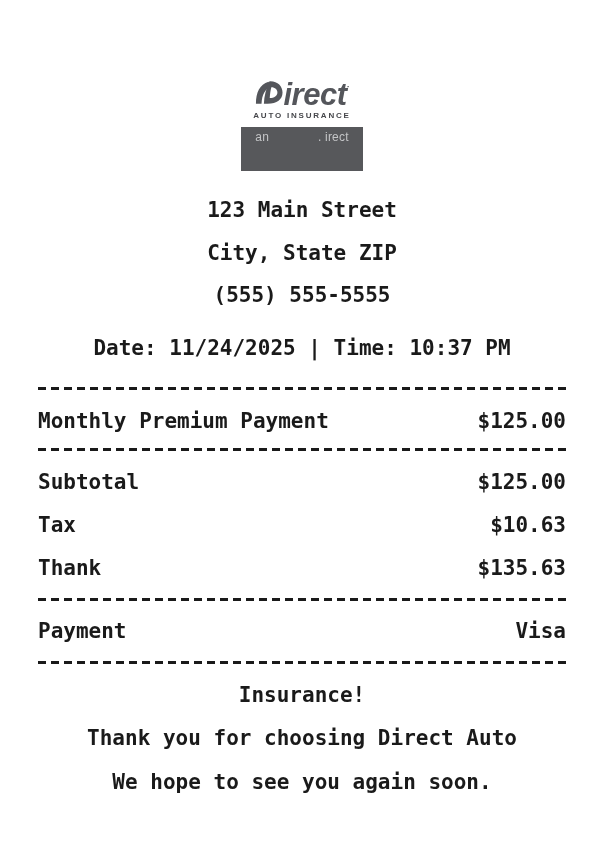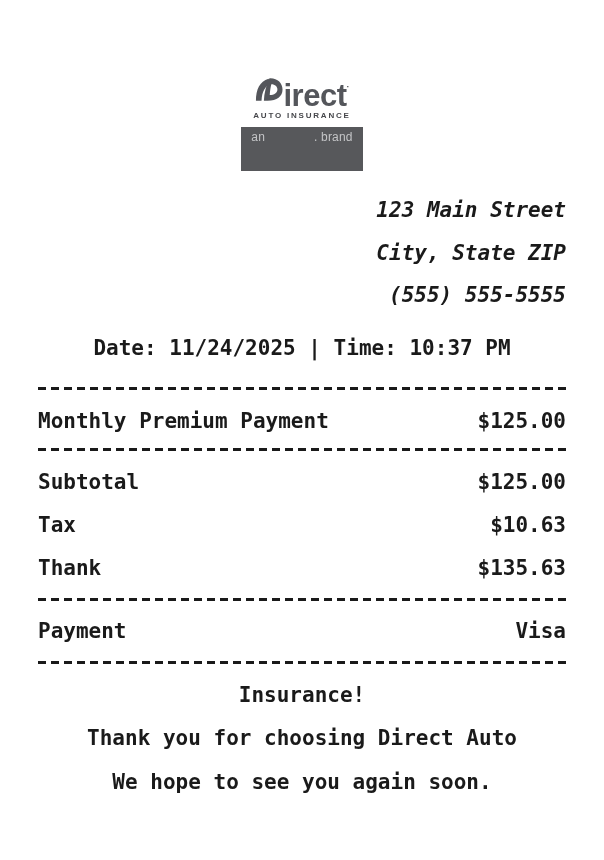--- a/index.html
+++ b/index.html
@@ -10,22 +10,22 @@
   }
   .receipt { position: relative; width: 604px; height: 860px; background: #ffffff; }
   .content {
     width: 528px; margin: 0 auto;
     color: #1a1a1a; font-weight: bold; font-size: 21px;
   }
 
   
   .logo-block { padding-top: 82px; text-align: center; }
   .wordmark {
-    display: flex; justify-content: center; align-items: flex-end;
-    height: 25px; color: #54565B;
+    display: flex; justify-content: center; align-items: center;
+    height: 25px; color: #54565B; font-style: italic;
   }
   .wordmark-rest {
     font-family: "Liberation Sans", sans-serif;
     font-weight: bold; font-size: 31px; line-height: 23px;
     letter-spacing: -0.5px; color: #54565B;
   }
   .d-icon { display: block; margin-right: 1px; }
   .tm-mark {
     font-family: "Liberation Sans", sans-serif;
     font-size: 9px; line-height: 9px; color: #54565B;
@@ -42,21 +42,21 @@
     background: #57585B; box-sizing: border-box;
     display: flex; justify-content: center; align-items: flex-start;
     padding-top: 3px;
     font-family: "Liberation Sans", sans-serif;
     font-size: 12px; font-weight: normal; color: #C4C5C7;
     letter-spacing: 0.2px;
   }
   .allstate-banner .brand-name { color: #ffffff; font-weight: bold; margin-left: 4px; margin-top: 48px; }
 
   
-  .address-block { margin-top: 18px; text-align: right; line-height: 42.5px; font-style: italic; }
+  .address-block { margin-top: 18px; text-align: center; line-height: 42.5px; }
   .date-line { margin-top: 10px; text-align: center; line-height: 43px; }
 
   .dashes {
     height: 3px;
     background: repeating-linear-gradient(to right, #1a1a1a 0 8px, transparent 8px 13px);
   }
   .dash-1 { margin-top: 17px; }
   .dash-2 { margin-top: 5px; }
   .dash-3 { margin-top: 8px; }
   .dash-4 { margin-top: 8px; }
@@ -85,21 +85,21 @@
             <path fill="#54565B" fill-rule="evenodd" d="M16.5 1 C24.5 1 29.5 6.5 29.5 13 C29.5 20.5 23.5 25 13.5 25 L9.5 25 C9.8 17 12 8.5 15.5 1 Z M17.5 7.5 C21.5 7.5 24 10 24 13 C24 16.5 20.5 19 15.8 19 C16 15 16.6 11 17.5 7.5 Z"></path>
           </svg>
         </span>
         <span class="wordmark-rest">irect</span>
         <span class="tm-mark">·</span>
       </div>
       <div class="tagline">AUTO INSURANCE</div>
       <div class="allstate-banner">
         <span>an</span>
           <span class="brand-name">Allstate</span>
-          <span>. brand</span>
+          <span>. irect</span>
       </div>
     </div>
 
     <div class="address-block">
       <div>123 Main Street</div>
       <div>City, State ZIP</div>
       <div>(555) 555-5555</div>
     </div>
 
     <div class="date-line">Date: 11/24/2025 | Time: 10:37 PM</div>

